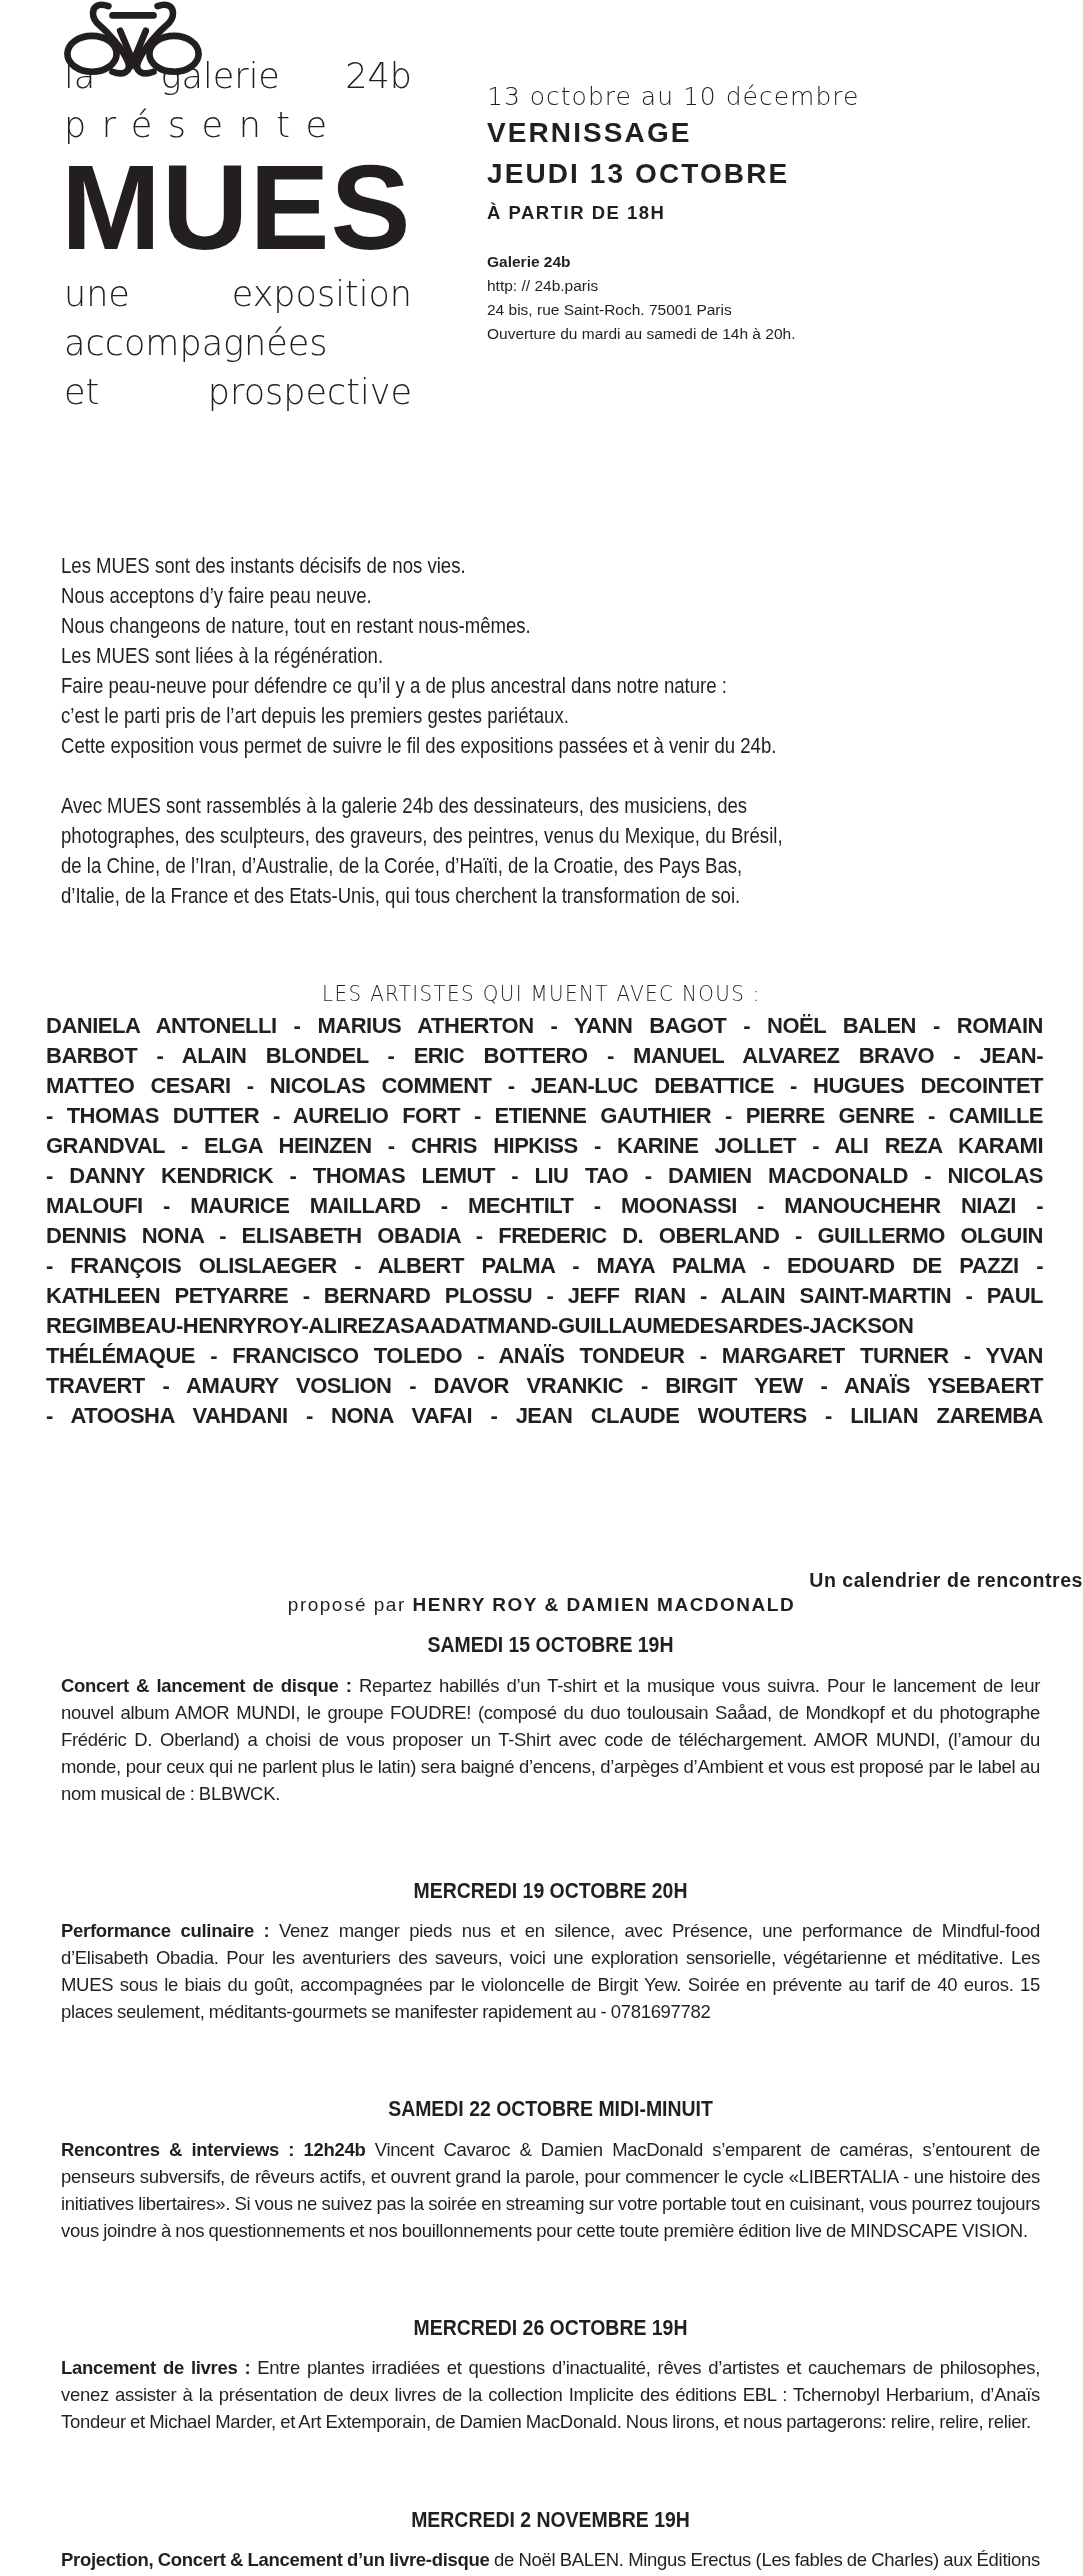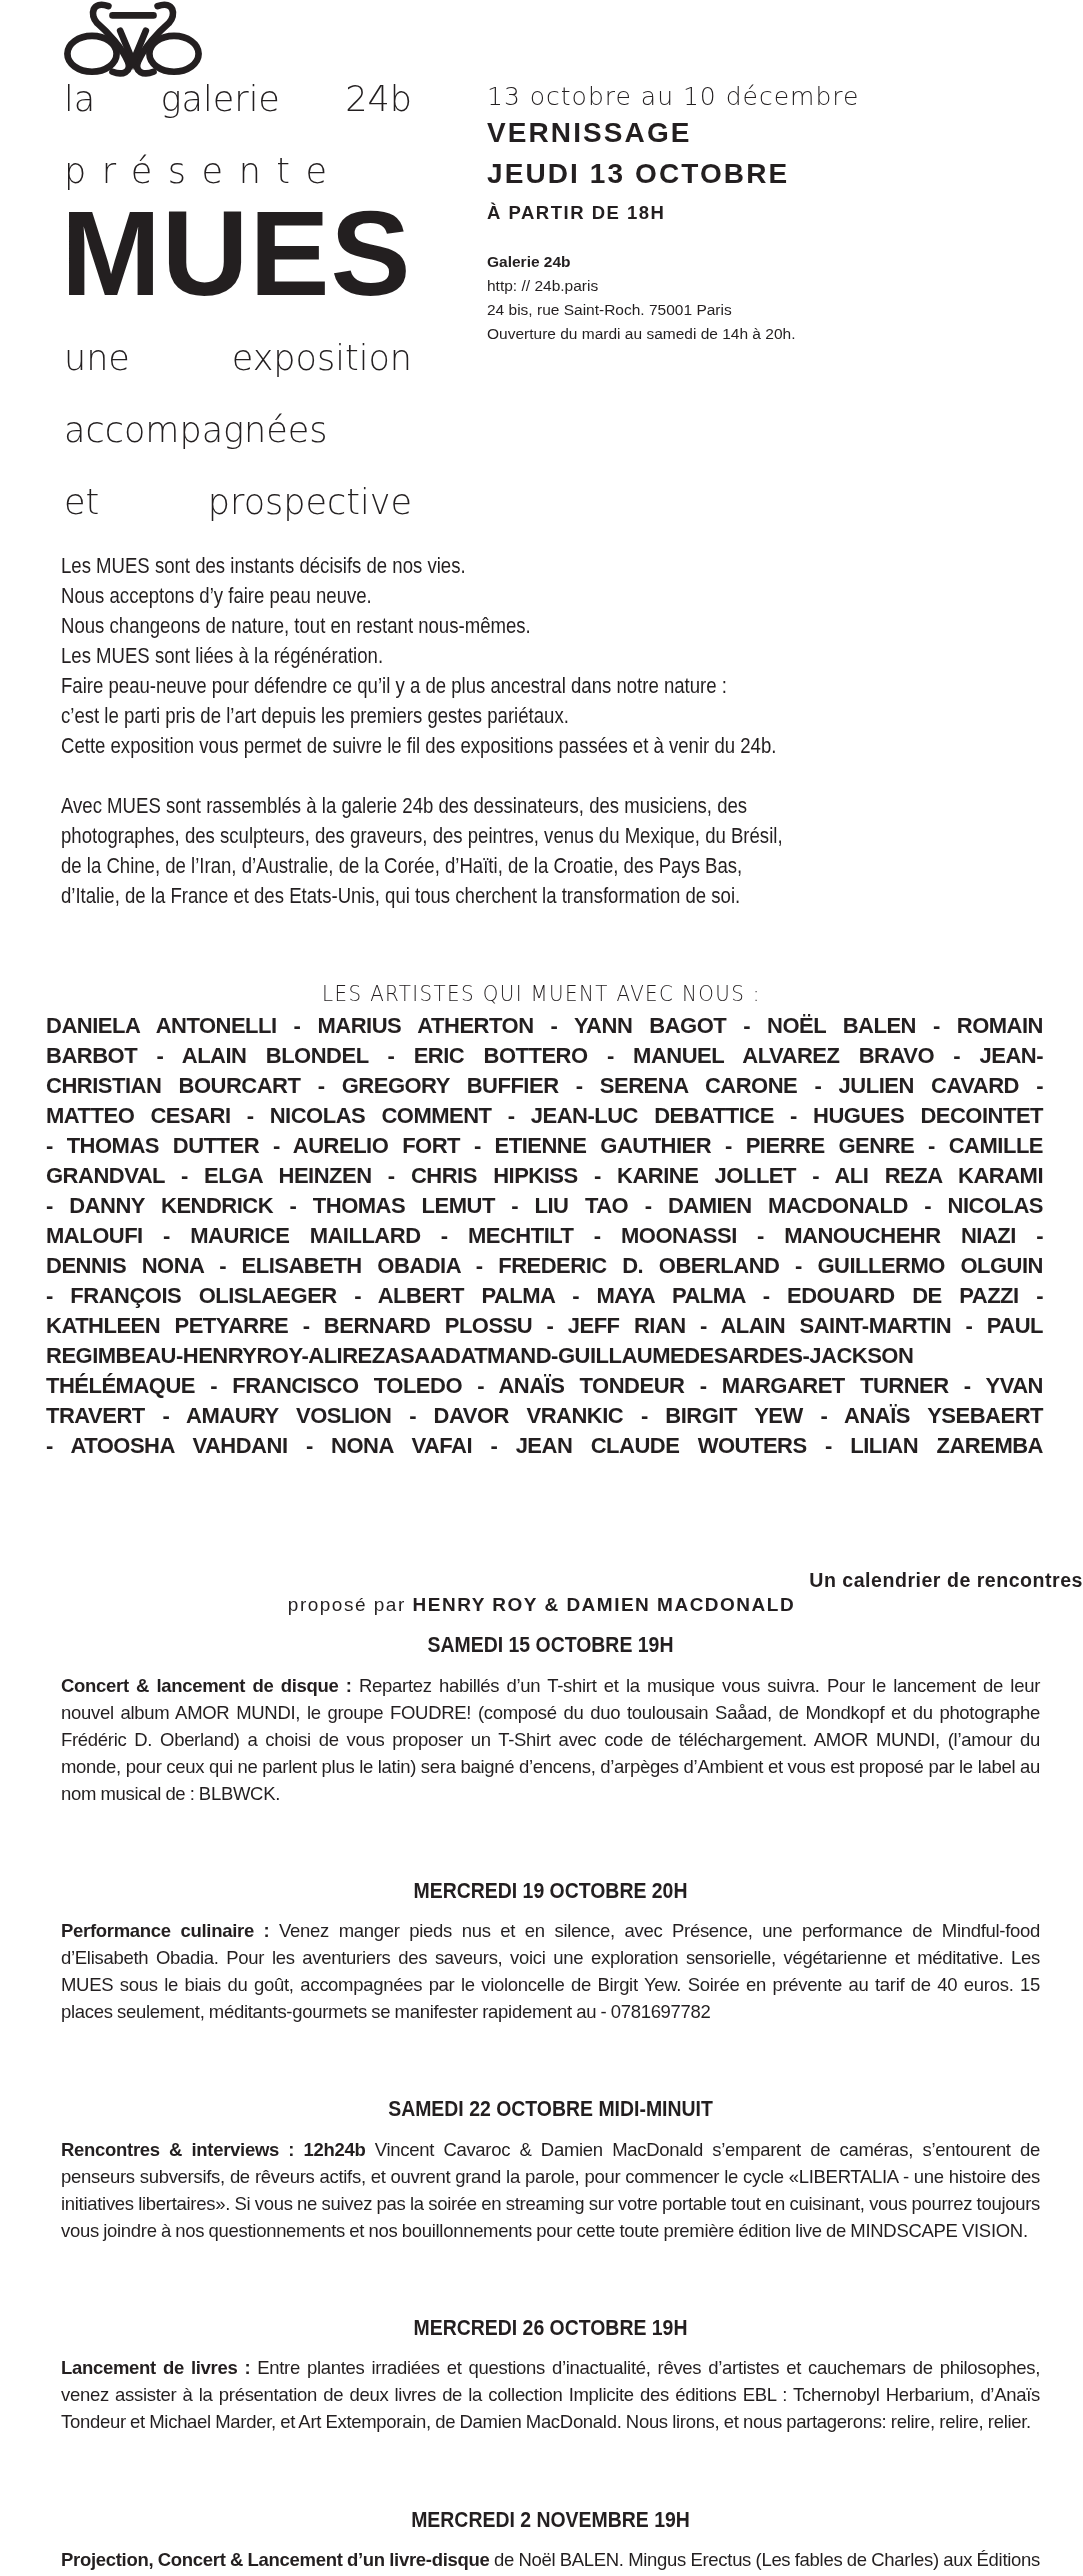--- a/index.html
+++ b/index.html
@@ -20,21 +20,20 @@
   .lt-line {
     font-family: "DejaVu Sans", sans-serif;
     font-weight: 300;
     font-size: 35px;
     line-height: 49px;
     height: 49px;
     text-align: justify;
     text-align-last: justify;
     color: #231f20;
     white-space: nowrap;
-    margin-top: 23px;
   }
   .lt-spread { letter-spacing: 15.5px; }
   .lt-mues {
     font-family: "Liberation Sans", sans-serif;
     font-weight: 700;
     font-size: 120px;
     line-height: 108px;
     height: 112px;
     letter-spacing: 1px;
     margin-left: -3.1px;
@@ -197,21 +196,20 @@
   <p>Avec MUES sont rassemblés à la galerie 24b des dessinateurs, des musiciens, des</p>
   <p>photographes, des sculpteurs, des graveurs, des peintres, venus du Mexique, du Brésil,</p>
   <p>de la Chine, de l’Iran, d’Australie, de la Corée, d’Haïti, de la Croatie, des Pays Bas,</p>
   <p>d’Italie, de la France et des Etats-Unis, qui tous cherchent la transformation de soi.</p>
 </div>
 
 <div class="abs artists-title">LES ARTISTES QUI MUENT AVEC NOUS :</div>
 <div class="abs artists">
   <div class="aline">DANIELA ANTONELLI - MARIUS ATHERTON - YANN BAGOT - NOËL BALEN - ROMAIN</div>
   <div class="aline">BARBOT - ALAIN BLONDEL - ERIC BOTTERO - MANUEL ALVAREZ BRAVO - JEAN-</div>
-  <div class="aline">CHRISTIAN BOURCART - GREGORY BUFFIER - SERENA CARONE - JULIEN CAVARD -</div>
   <div class="aline">MATTEO CESARI - NICOLAS COMMENT - JEAN-LUC DEBATTICE - HUGUES DECOINTET</div>
   <div class="aline">- THOMAS DUTTER - AURELIO FORT - ETIENNE GAUTHIER - PIERRE GENRE - CAMILLE</div>
   <div class="aline">GRANDVAL - ELGA HEINZEN - CHRIS HIPKISS - KARINE JOLLET - ALI REZA KARAMI</div>
   <div class="aline">- DANNY KENDRICK - THOMAS LEMUT - LIU TAO - DAMIEN MACDONALD - NICOLAS</div>
   <div class="aline">MALOUFI - MAURICE MAILLARD - MECHTILT - MOONASSI - MANOUCHEHR NIAZI -</div>
   <div class="aline">DENNIS NONA - ELISABETH OBADIA - FREDERIC D. OBERLAND - GUILLERMO OLGUIN</div>
   <div class="aline">- FRANÇOIS OLISLAEGER - ALBERT PALMA - MAYA PALMA - EDOUARD DE PAZZI -</div>
   <div class="aline">KATHLEEN PETYARRE - BERNARD PLOSSU - JEFF RIAN - ALAIN SAINT-MARTIN - PAUL</div>
   <div class="aline">REGIMBEAU-HENRYROY-ALIREZASAADATMAND-GUILLAUMEDESARDES-JACKSON</div>
   <div class="aline">THÉLÉMAQUE - FRANCISCO TOLEDO - ANAÏS TONDEUR - MARGARET TURNER - YVAN</div>

